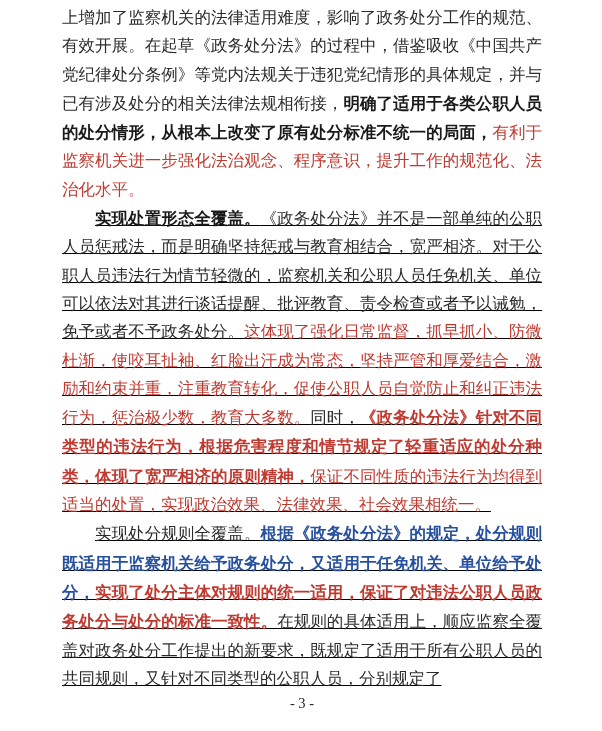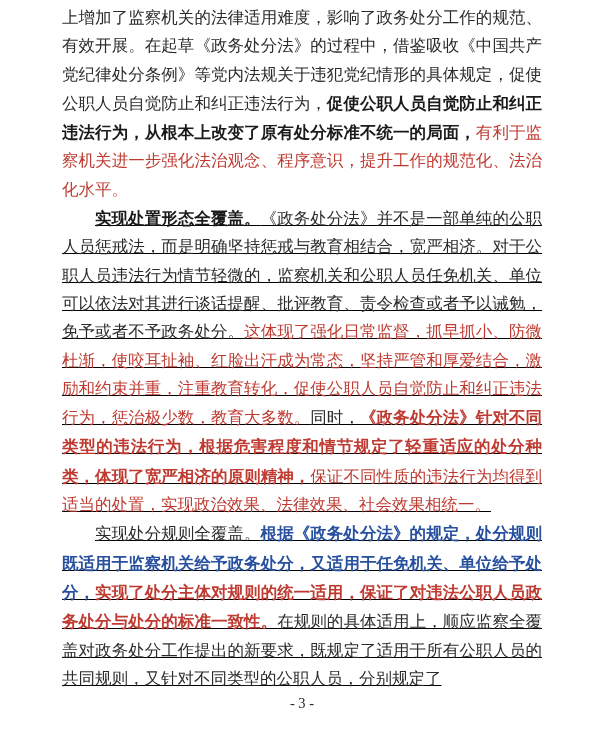--- a/index.html
+++ b/index.html
@@ -46,18 +46,18 @@
     line-height: 18px;
     color: #262626;
     font-family: "Liberation Serif", serif;
   }
 </style>
 </head>
 <body>
 
 <div class="page">
   <div>
-      <p class="para"><span class="run" style="color: rgb(43, 43, 43);">上增加了监察机关的法律适用难度，影响了政务处分工作的规范、有效开展。在起草《政务处分法》的过程中，借鉴吸收《中国共产党纪律处分条例》等党内法规关于违犯党纪情形的具体规定，促使公职人员自觉防止和纠正违法行为，</span><span class="run bold" style="color: rgb(26, 26, 26);">促使公职人员自觉防止和纠正违法行为，从根本上改变了原有处分标准不统一的局面，</span><span class="run" style="color: rgb(191, 59, 50);">有利于监察机关进一步强化法治观念、程序意识，提升工作的规范化、法治化水平。</span></p>
+      <p class="para"><span class="run" style="color: rgb(43, 43, 43);">上增加了监察机关的法律适用难度，影响了政务处分工作的规范、有效开展。在起草《政务处分法》的过程中，借鉴吸收《中国共产党纪律处分条例》等党内法规关于违犯党纪情形的具体规定，并与已有涉及处分的相关法律法规相衔接，</span><span class="run bold" style="color: rgb(26, 26, 26);">明确了适用于各类公职人员的处分情形，从根本上改变了原有处分标准不统一的局面，</span><span class="run" style="color: rgb(191, 59, 50);">有利于监察机关进一步强化法治观念、程序意识，提升工作的规范化、法治化水平。</span></p>
       <p class="para indent"><span class="run bold" style="color: rgb(26, 26, 26);">实现处置形态全覆盖。</span><span class="run" style="color: rgb(43, 43, 43);">《政务处分法》并不是一部单纯的公职人员惩戒法，而是明确坚持惩戒与教育相结合，宽严相济。对于公职人员违法行为情节轻微的，监察机关和公职人员任免机关、单位可以依法对其进行谈话提醒、批评教育、责令检查或者予以诫勉，免予或者不予政务处分。</span><span class="run" style="color: rgb(191, 59, 50);">这体现了强化日常监督，抓早抓小、防微杜渐，使咬耳扯袖、红脸出汗成为常态，坚持严管和厚爱结合，激励和约束并重，注重教育转化，促使公职人员自觉防止和纠正违法行为，惩治极少数，教育大多数。</span><span class="run" style="color: rgb(43, 43, 43);">同时，</span><span class="run bold" style="color: rgb(191, 59, 50);">《政务处分法》针对不同类型的违法行为，根据危害程度和情节规定了轻重适应的处分种类，体现了宽严相济的原则精神，</span><span class="run" style="color: rgb(191, 59, 50);">保证不同性质的违法行为均得到适当的处置，实现政治效果、法律效果、社会效果相统一。</span></p>
       <p class="para indent"><span class="run" style="color: rgb(43, 43, 43);">实现处分规则全覆盖。</span><span class="run bold" style="color: rgb(39, 80, 158);">根据《政务处分法》的规定，处分规则既适用于监察机关给予政务处分，又适用于任免机关、单位给予处分，</span><span class="run bold" style="color: rgb(191, 59, 50);">实现了处分主体对规则的统一适用，保证了对违法公职人员政务处分与处分的标准一致性。</span><span class="run" style="color: rgb(43, 43, 43);">在规则的具体适用上，顺应监察全覆盖对政务处分工作提出的新要求，既规定了适用于所有公职人员的共同规则，又针对不同类型的公职人员，分别规定了</span></p>
     </div>
   <div class="footer">- 3 -</div>
 </div>
 
 </body></html>

